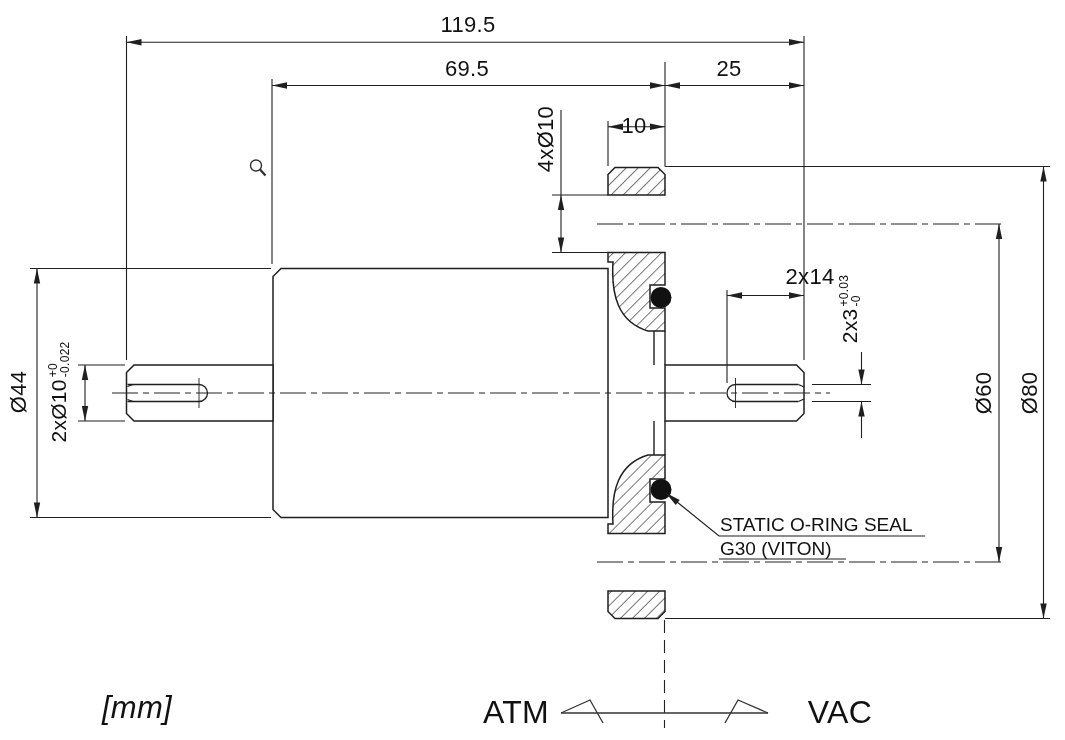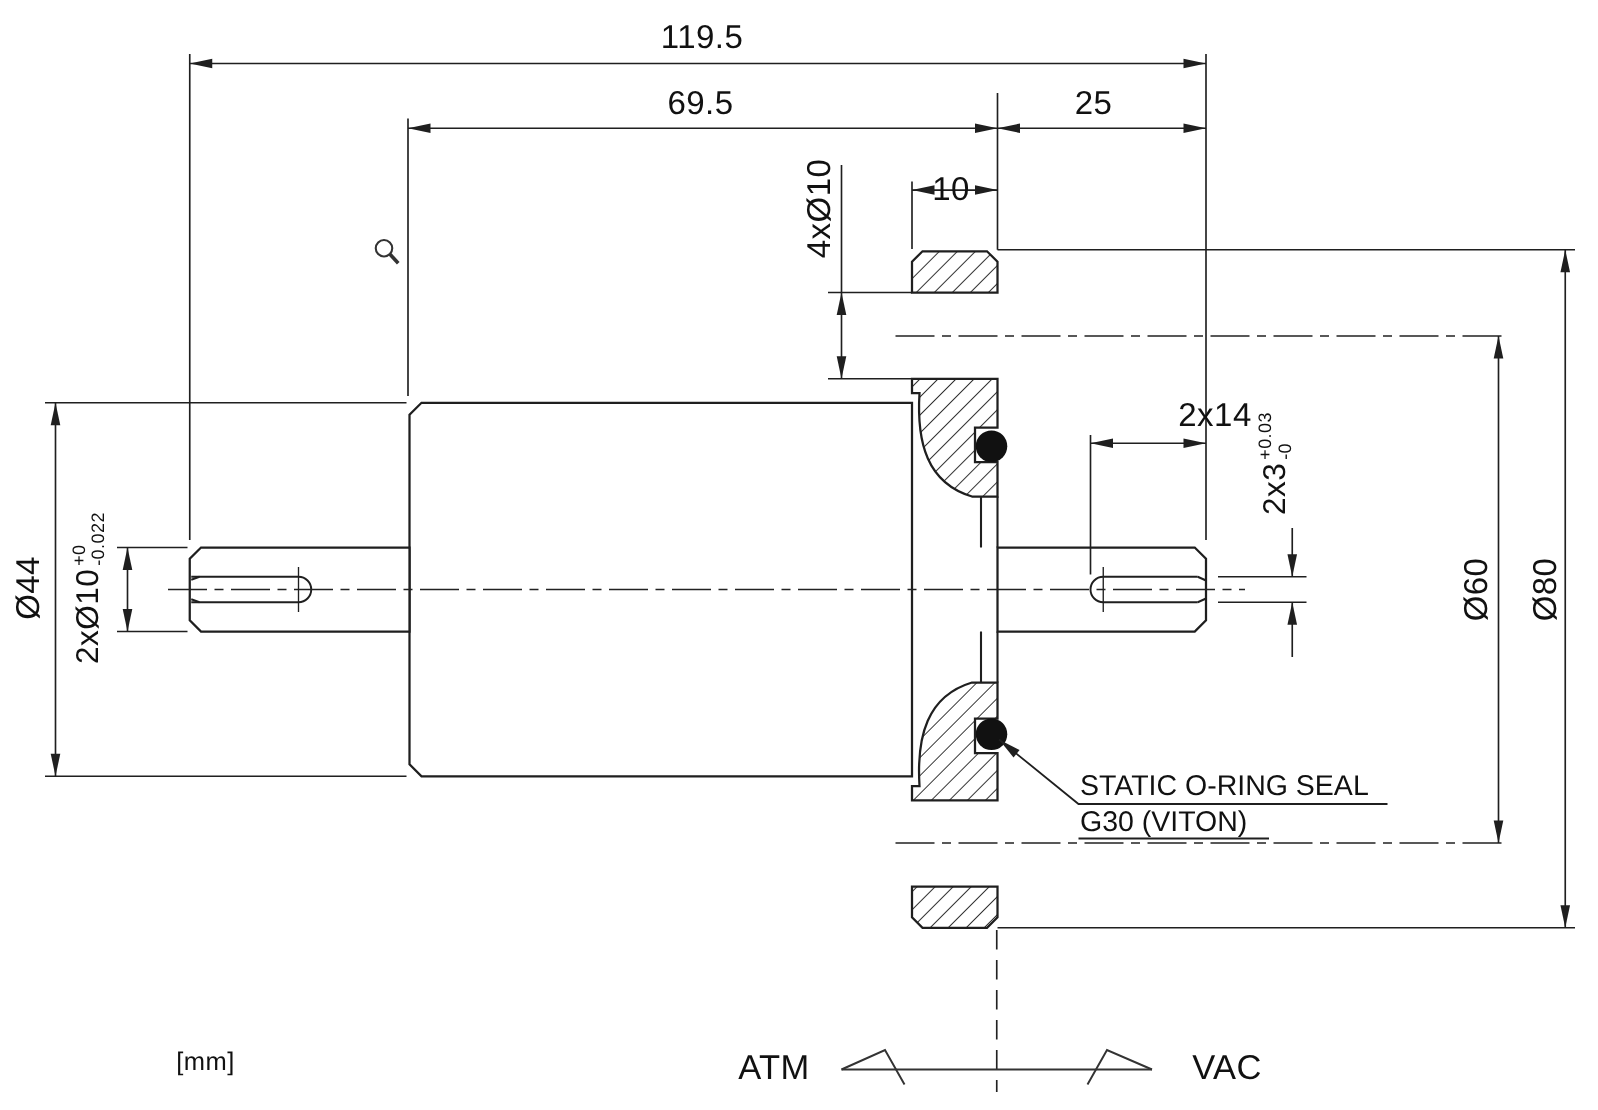--- a/index.html
+++ b/index.html
@@ -2,22 +2,22 @@
 <html><head>
 <meta charset="utf-8">
 <style>
   html,body{margin:0;padding:0;background:#ffffff;}
   #stage{position:relative;width:1065px;height:740px;background:#ffffff;overflow:hidden;
          font-family:"Liberation Sans",sans-serif;color:#111;}
   #stage svg{position:absolute;left:0;top:0;}
   .lbl{position:absolute;transform:translate(-50%,-50%);white-space:nowrap;
        font-size:22px;color:#111;letter-spacing:0.3px;}
   .rot{transform:translate(-50%,-50%) rotate(-90deg);}
-  .big{font-size:23px;}
-  .units{font-size:17px;}
+  .big{font-size:32px;}
+  .units{font-size:31px;font-style:italic;}
   .callout{position:absolute;transform:none;font-size:19px;white-space:nowrap;}
   .tol{display:inline-flex;flex-direction:column;vertical-align:middle;
        font-size:12px;line-height:1.05;margin-left:2px;transform:translateY(-1px);}
   .dimtxt{font-size:22px;}
 </style>
 </head>
 <body>
 
 <div id="stage">
 
@@ -175,15 +175,15 @@
 </div>
 
 <div class="lbl rot dimtxt" style="left:984px;top:393px;">Ø60</div>
 <div class="lbl rot dimtxt" style="left:1030px;top:393px;">Ø80</div>
 
 <div class="callout" style="left:720px;top:514px;">STATIC O-RING SEAL</div>
 <div class="callout" style="left:720px;top:538px;">G30 (VITON)</div>
 
 <div class="lbl units" style="left:137px;top:708px;">[mm]</div>
 <div class="lbl big" style="left:516px;top:712px;">ATM</div>
-<div class="lbl big" style="left:818px;top:712px;">VAC</div>
+<div class="lbl big" style="left:840px;top:712px;">VAC</div>
 
 </div>
 
 </body></html>

